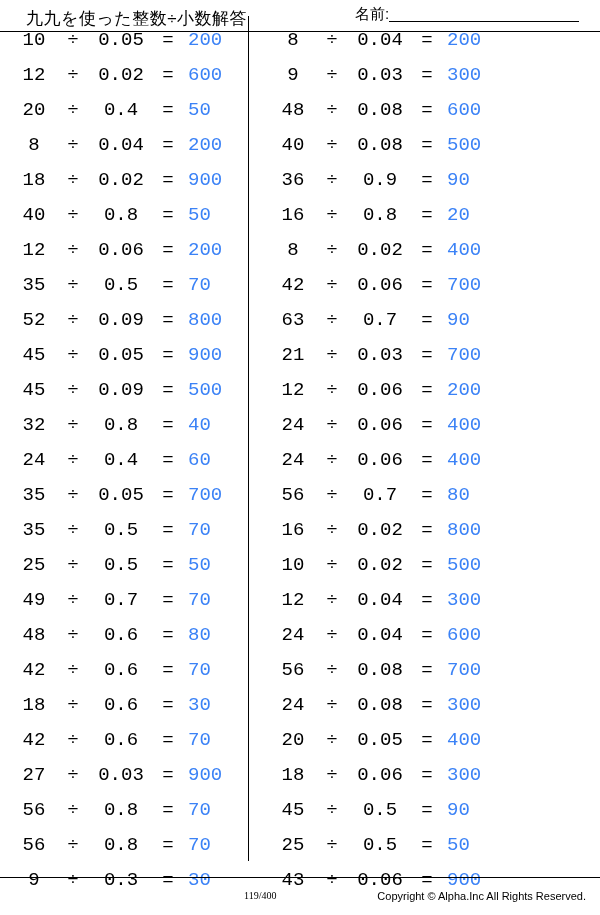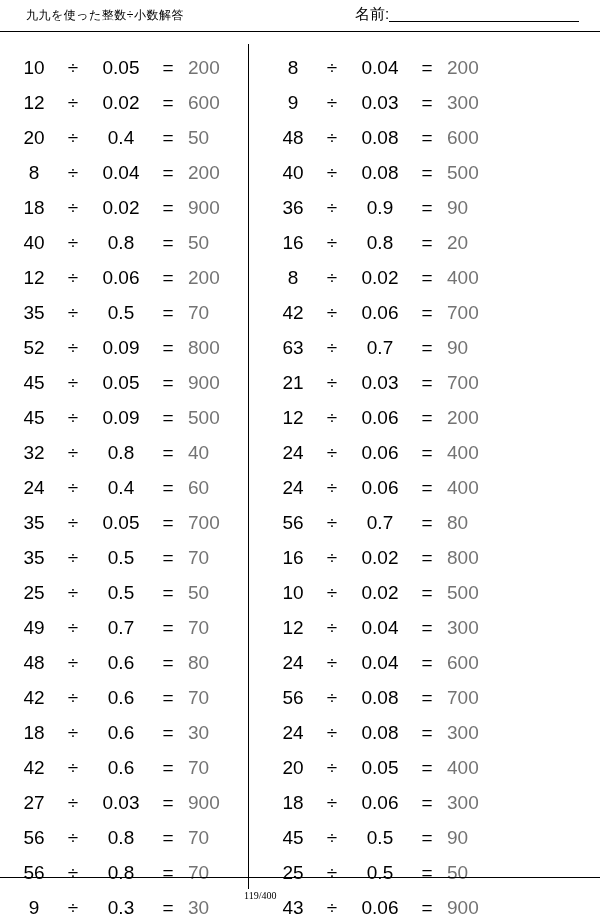--- a/index.html
+++ b/index.html
@@ -26,21 +26,21 @@
     position: absolute;
     top: 0;
     left: 0;
     width: 600px;
     height: 32px;
   }
   .header-title {
     position: absolute;
     left: 26px;
     top: 7px;
-    font-size: 12px;
+    font-size: 17px;
     letter-spacing: 0.5px;
     white-space: nowrap;
   }
   .name-wrap {
     position: absolute;
     left: 355px;
     top: 5px;
     display: flex;
     align-items: flex-end;
     white-space: nowrap;
@@ -60,25 +60,26 @@
     position: absolute;
     left: 0;
     top: 31px;
     width: 600px;
     height: 1px;
     background: #000;
   }
   
   .columns {
     position: absolute;
-    top: 44px;
+    top: 16px;
     left: 0;
     width: 496px;
     height: 845px;
     display: flex;
+    font-family: Liberation Mono, monospace;
   }
   .col {
     width: 300px;
     position: relative;
     padding-top: 6px;
     box-sizing: border-box;
   }
   .col.left {
     border-right: 1px solid #000;
   }
@@ -96,21 +97,21 @@
     white-space: nowrap;
   }
   .operand-a { width: 44px; text-align: center; }
   .op { width: 34px; text-align: center; }
   .operand-b { width: 62px; text-align: center; }
   .eq { width: 32px; text-align: center; }
   .answer {
     width: 60px;
     text-align: left;
     padding-left: 4px;
-    color: #737373;
+    color: #3b82f6;
   }
   
   .footer {
     position: absolute;
     left: 0;
     bottom: 0;
     width: 600px;
     height: 38px;
   }
   .footer-rule {
@@ -520,15 +521,16 @@
           <span class="cell operand-b">0.06</span>
           <span class="cell eq">=</span>
           <span class="cell answer">900</span>
         </div>
       </div>
   </div>
 
   <div class="footer">
     <div class="footer-rule"></div>
     <div class="page-count">119/400</div>
+    <div class="copyright">Copyright © Alpha.Inc All Rights Reserved.</div>
   </div>
 
 </div>
 
 </body></html>

